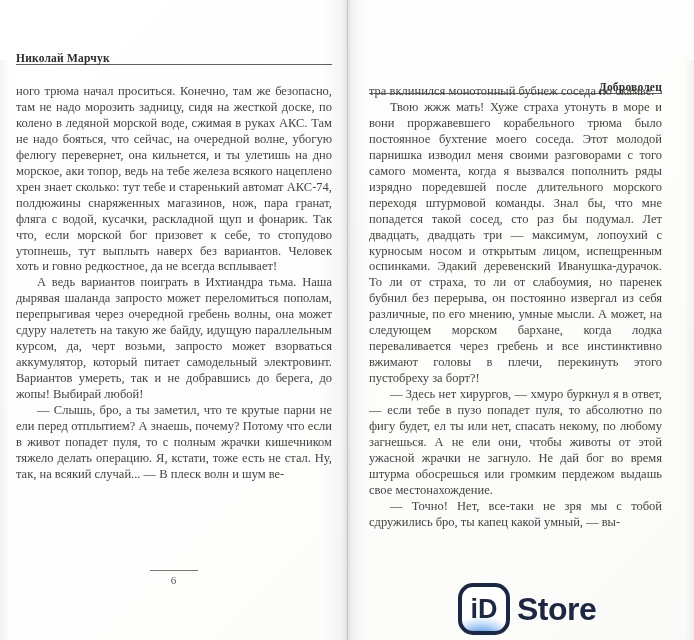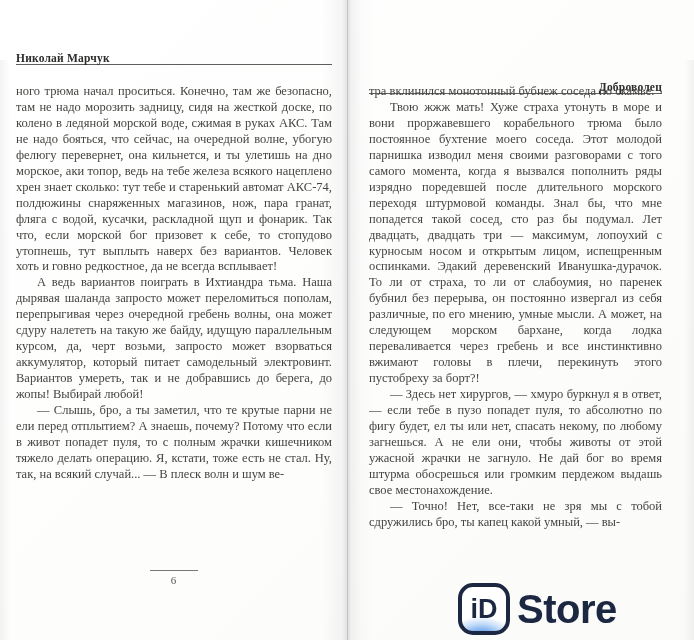--- a/index.html
+++ b/index.html
@@ -89,21 +89,21 @@
     background: radial-gradient(120% 90% at 44% 128%,
       #3f86e6 0%, #6aa2ec 28%, #c6ddf8 50%, #ffffff 68%);
     display: flex; align-items: center; justify-content: center;
     font-family: "Liberation Sans", sans-serif;
     font-weight: bold; font-size: 27px; color: #1c2741;
     line-height: 1;
     box-sizing: content-box;
   }
   .wm-store {
     font-family: "Liberation Sans", sans-serif;
-    font-weight: bold; font-size: 40px; color: #1c2741;
+    font-weight: bold; font-size: 32px; color: #1c2741;
     letter-spacing: -0.5px;
   }
 </style>
 </head>
 <body>
 
 <div class="photo">
 
   <div class="edge-left"></div>
   <div class="edge-right"></div>

